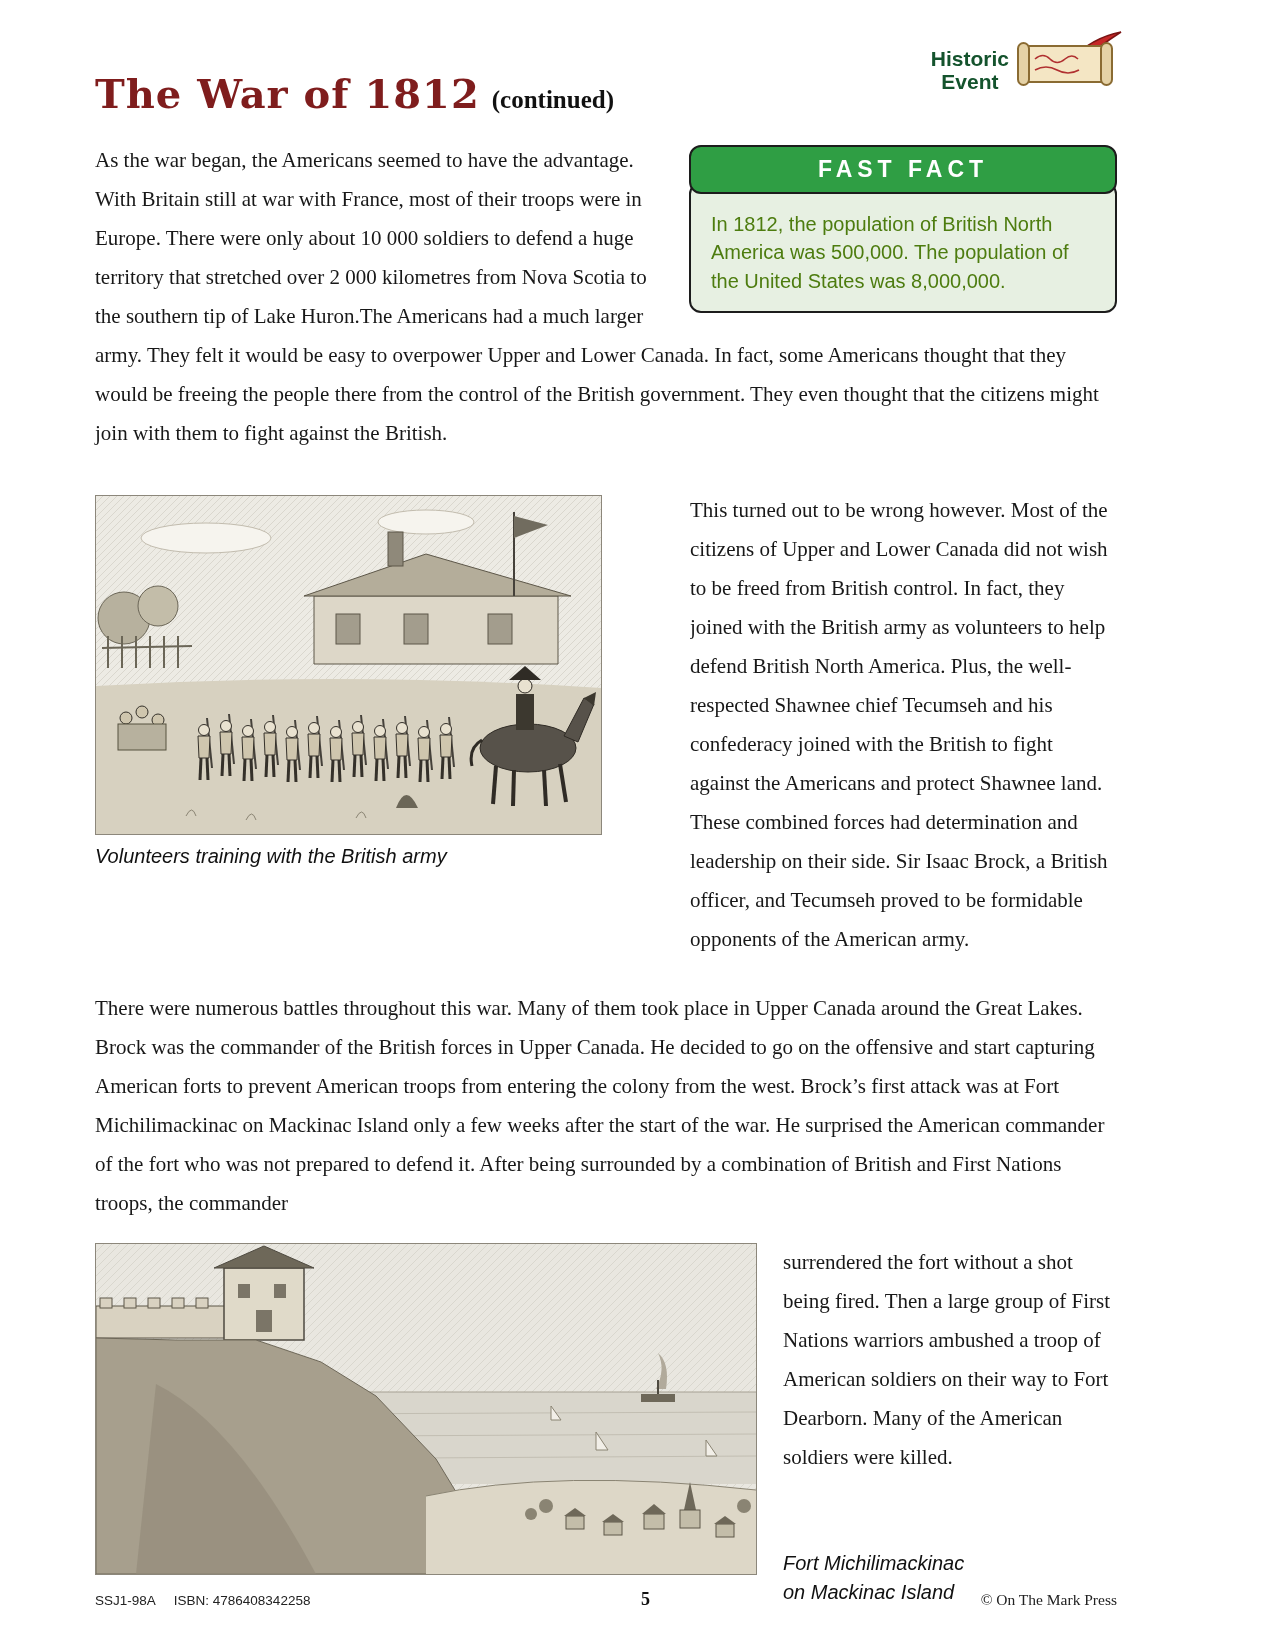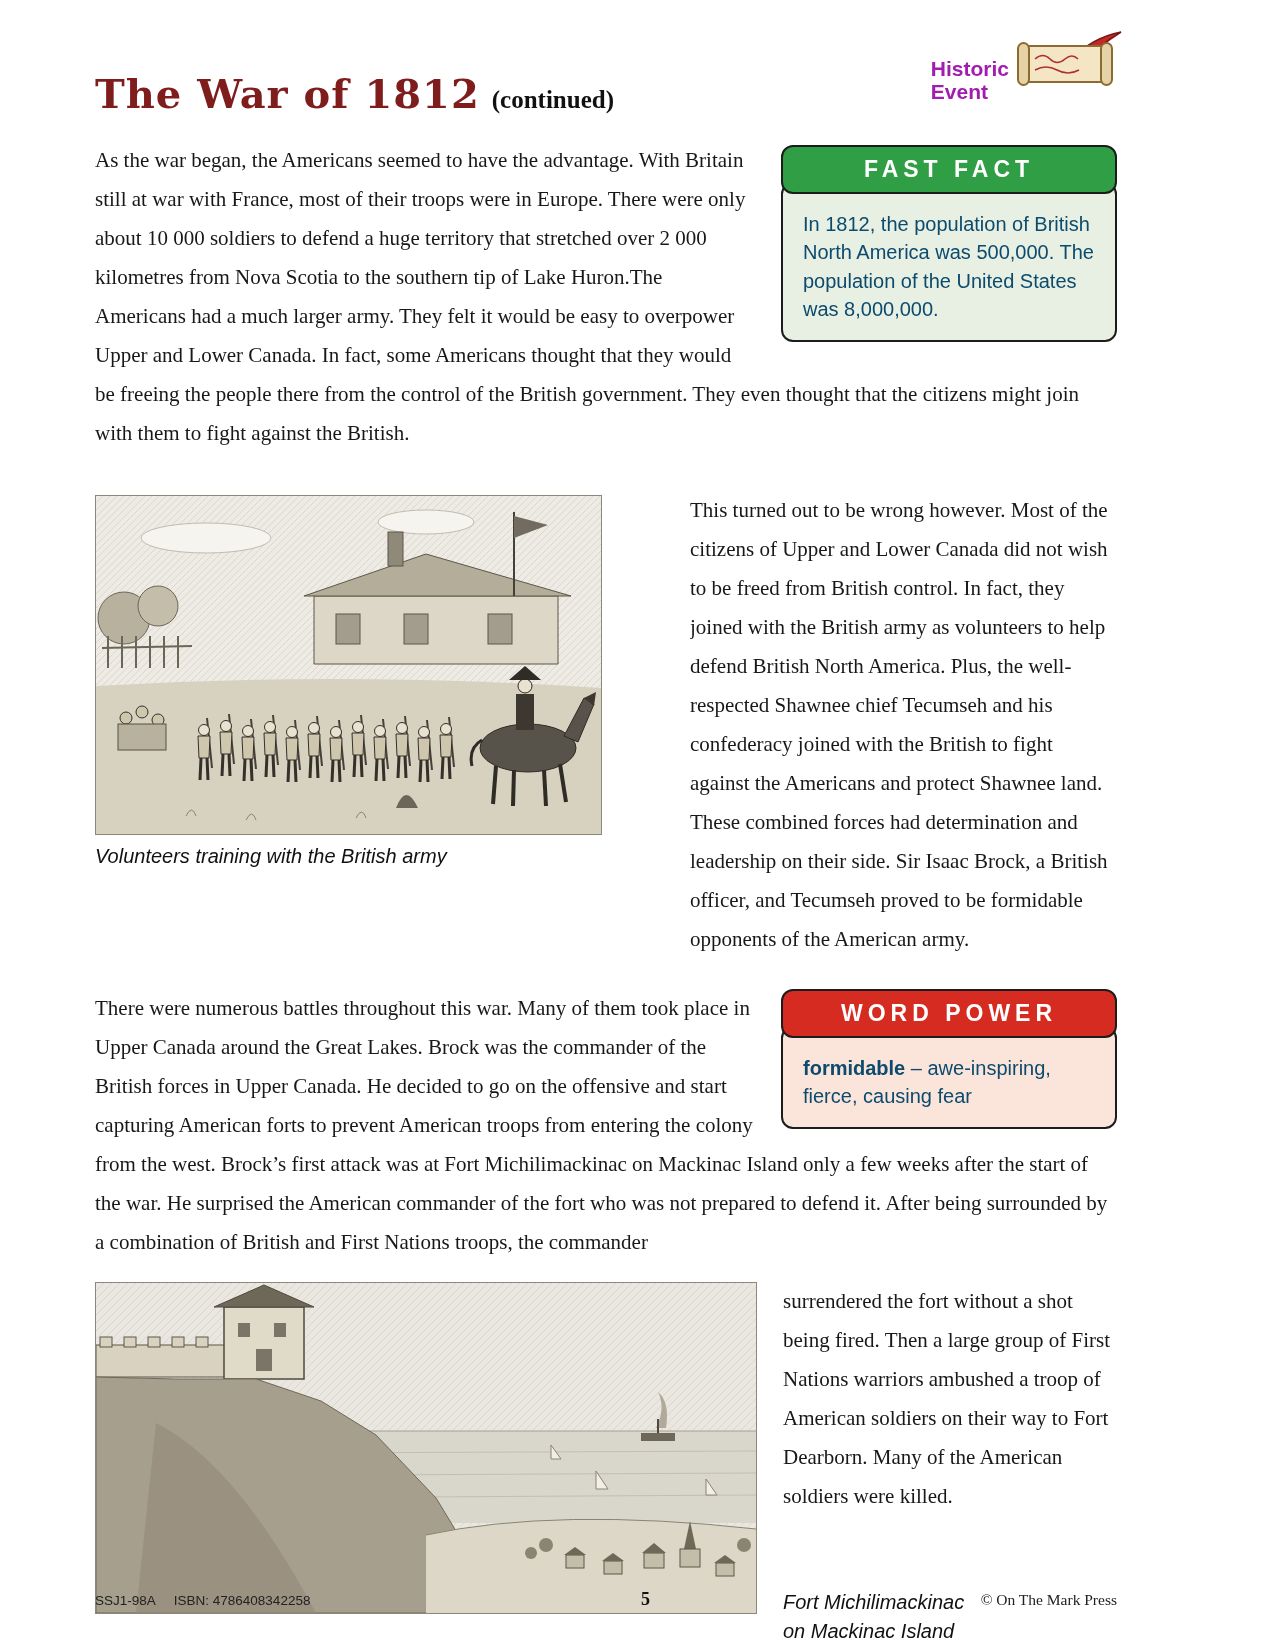--- a/index.html
+++ b/index.html
@@ -6,39 +6,39 @@
   body{
     width:1275px;height:1650px;background:#ffffff;position:relative;
     font-family:"Liberation Serif",serif;color:#181818;
     -webkit-font-smoothing:antialiased;
   }
   .page{position:absolute;inset:0;padding:56px 158px 0 95px;}
 
   
   .badge{position:absolute;top:28px;right:150px;display:flex;align-items:flex-start;gap:6px;}
   .badge-text{font-family:"Liberation Sans",sans-serif;font-weight:bold;font-size:21px;
-    line-height:1.08;color:#a21caf;margin-top:30px;}
+    line-height:1.08;color:#14532d;margin-top:20px;text-align:center;}
 
   
   .title-row{margin:14px 0 24px 0;}
   .title-main{font-family:"DejaVu Serif",serif;font-weight:bold;font-size:40px;letter-spacing:1px;color:#7f1d1d;}
   .title-cont{font-family:"Liberation Serif",serif;font-weight:bold;font-size:25px;margin-left:12px;color:#111;}
 
   .body-text{font-size:21px;line-height:39px;text-align:left;}
 
   
-  .factbox{float:right;width:336px;margin:4px 0 14px 26px;}
+  .factbox{float:right;width:428px;margin:4px 0 14px 26px;}
   .box-header{border:2.5px solid #1c1c1c;border-radius:12px;color:#ffffff;
     font-family:"Liberation Sans",sans-serif;font-weight:bold;font-size:23px;letter-spacing:5px;
     text-align:center;padding:9px 0;position:relative;z-index:2;}
   .box-header.green{background:#2f9e44;}
   .box-header.red{background:#d62b20;}
   .box-body{border:2px solid #1c1c1c;border-radius:12px;margin-top:-12px;
     padding:26px 18px 16px 20px;font-family:"Liberation Sans",sans-serif;font-size:20px;line-height:1.42;
-    position:relative;z-index:1;color:#0c4a6e;}
+    position:relative;z-index:1;color:#4d7c0f;}
   .box-body.green{background:#e7f0e2;}
   .box-body.red{background:#fbe5da;}
   .term{font-weight:bold;}
 
   
   .s2{clear:both;padding-top:38px;}
   .fig1{float:left;width:567px;margin:4px 28px 0 0;}
   .s2 .body-text{overflow:hidden;}
   .engraving{display:block;border:1px solid #8c877b;background:#edebe4;}
   .caption{font-family:"Liberation Sans",sans-serif;font-style:italic;font-size:20px;margin-top:10px;color:#111;}
@@ -161,24 +161,20 @@
         <polygon points="413,184 445,184 429,170" fill="#2f2b25"></polygon>
         <path d="M300 312 q10 -26 22 0 z" fill="#6b6657"></path>
         <path d="M90 320 q6 -12 10 0 M150 324 q6 -12 10 0 M260 322 q6 -12 10 0" stroke="#8a8473" fill="none"></path>
       </svg>
       <figcaption class="caption">Volunteers training with the British army</figcaption>
     </figure>
     <p class="body-text">This turned out to be wrong however. Most of the citizens of Upper and Lower Canada did not wish to be freed from British control. In fact, they joined with the British army as volunteers to help defend British North America. Plus, the well-respected Shawnee chief Tecumseh and his confederacy joined with the British to fight against the Americans and protect Shawnee land. These combined forces had determination and leadership on their side. Sir Isaac Brock, a British officer, and Tecumseh proved to be formidable opponents of the American army.</p>
   </div>
 
   <div class="s3">
-    <aside class="factbox">
-      <div class="box-header red">WORD POWER</div>
-      <div class="box-body red"><span class="term">formidable</span><span> – awe-inspiring, fierce, causing fear</span></div>
-    </aside>
     <p class="body-text">There were numerous battles throughout this war. Many of them took place in Upper Canada around the Great Lakes. Brock was the commander of the British forces in Upper Canada. He decided to go on the offensive and start capturing American forts to prevent American troops from entering the colony from the west. Brock’s first attack was at Fort Michilimackinac on Mackinac Island only a few weeks after the start of the war. He surprised the American commander of the fort who was not prepared to defend it. After being surrounded by a combination of British and First Nations troops, the commander</p>
   </div>
 
   <div class="s4">
     <figure class="fig2">
       <svg class="engraving" width="660" height="330" viewBox="0 0 660 330" aria-hidden="true">
         <defs>
           <pattern id="hx2" width="8" height="8" patternUnits="userSpaceOnUse">
             <path d="M0 8 L8 0" stroke="#a8a294" stroke-width="0.6"></path>
           </pattern>

